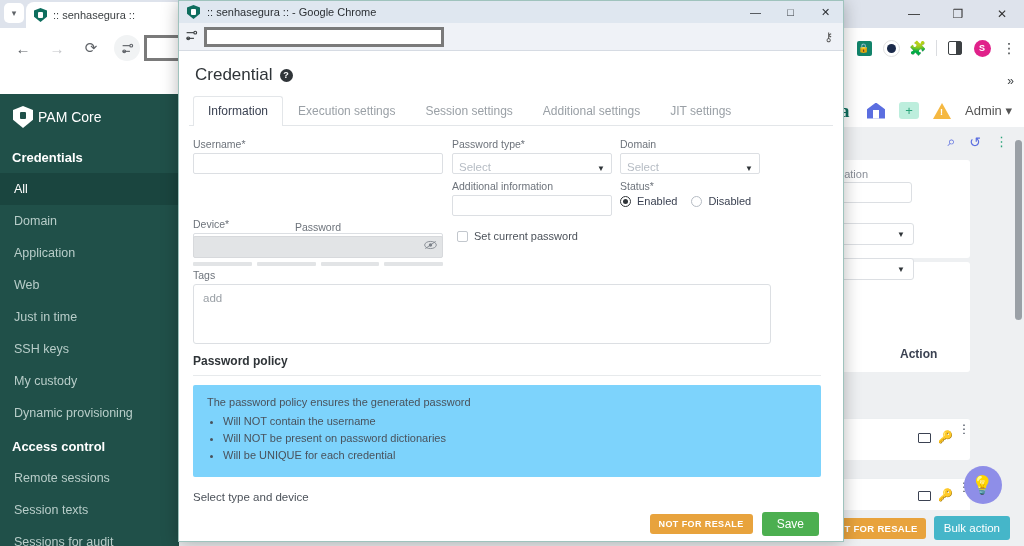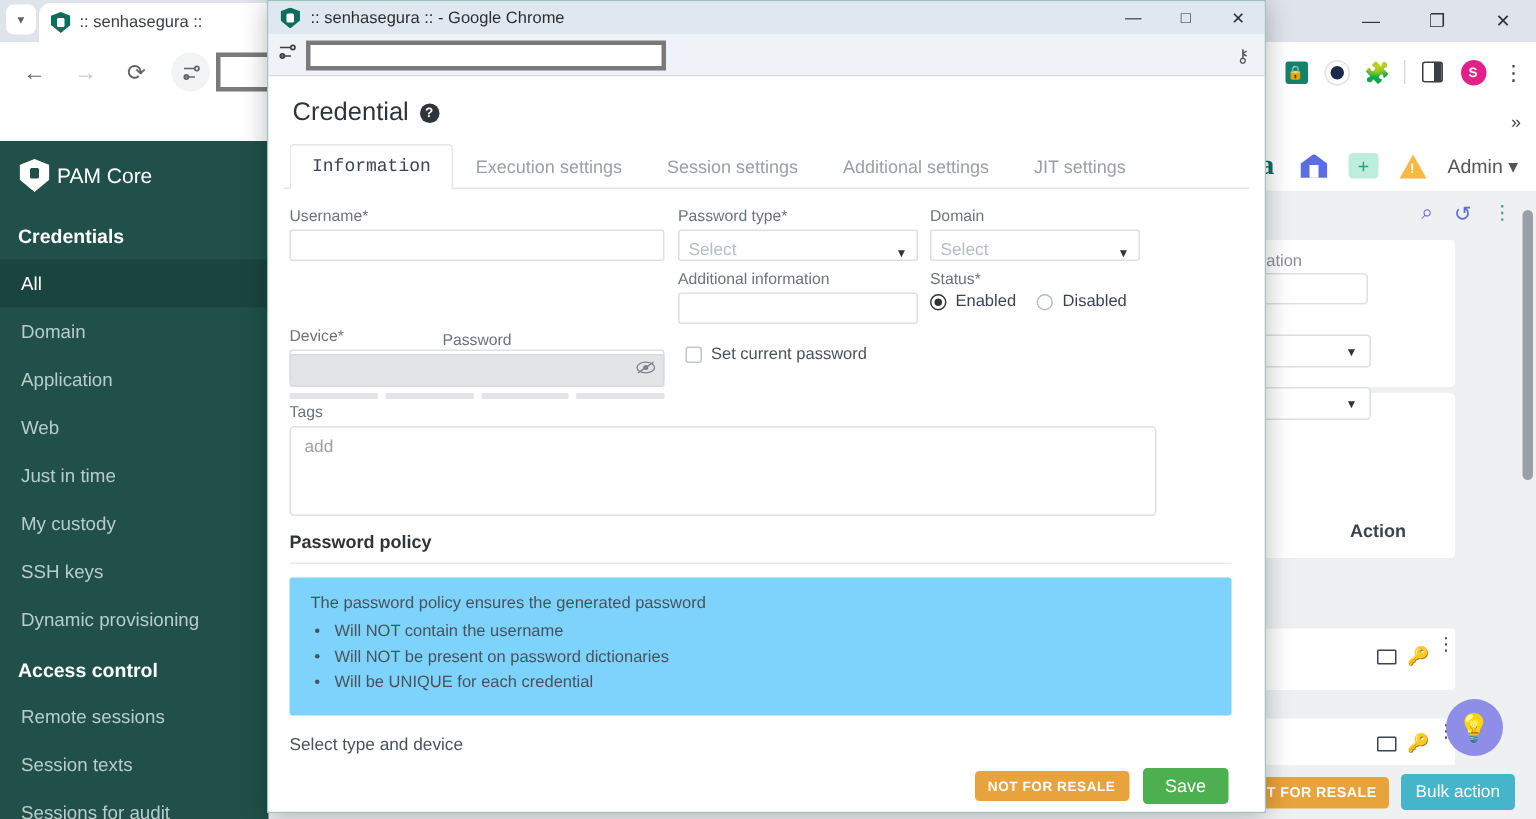--- a/index.html
+++ b/index.html
@@ -216,21 +216,21 @@
     display: flex; border-bottom: 1px solid #e3e6e9; margin: 0 10px;
     padding-left: 4px; gap: 0;
   }
   .tab {
     font-size: 12px; color: #9aa0a6; padding: 7px 14px 8px;
     border: 1px solid transparent; border-bottom: none; position: relative; top: 1px;
     white-space: nowrap;
   }
   .tab.active {
     color: #3b4252; background: #fff;
-    border-color: #e3e6e9; border-radius: 3px 3px 0 0; font-family: Liberation Mono, monospace;
+    border-color: #e3e6e9; border-radius: 3px 3px 0 0;
   }
 
   .form {
     position: relative; margin: 12px 10px 0 14px; padding-bottom: 10px;
     border: 1px solid #edeff1; border-top: none; border-left: none;
     border-right: none; border-bottom: none; height: 380px;
   }
   .form-inner { position: relative; }
   .field-label { font-size: 10.5px; color: #6d737b; margin-bottom: 3px; display:block; }
   .inp {
@@ -411,22 +411,22 @@
       <div class="sb-brand">
         <span class="sb-brand-logo"></span>
         <span class="sb-brand-txt">PAM Core</span>
       </div>
       <div class="sb-section">Credentials</div>
       <div class="sb-item active">All</div>
       <div class="sb-item">Domain</div>
       <div class="sb-item">Application</div>
       <div class="sb-item">Web</div>
       <div class="sb-item">Just in time</div>
+      <div class="sb-item">SSH keys</div>
       <div class="sb-item">My custody</div>
-      <div class="sb-item">SSH keys</div>
       <div class="sb-item">Dynamic provisioning</div>
       <div class="sb-section">Access control</div>
       <div class="sb-item">Remote sessions</div>
       <div class="sb-item">Session texts</div>
       <div class="sb-item">Sessions for audit</div>
     </div>
   </div>
 
   <div class="popup">
 

